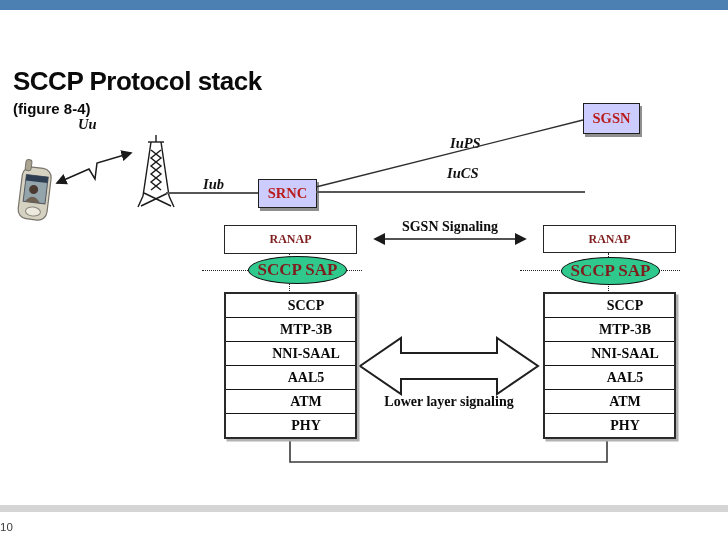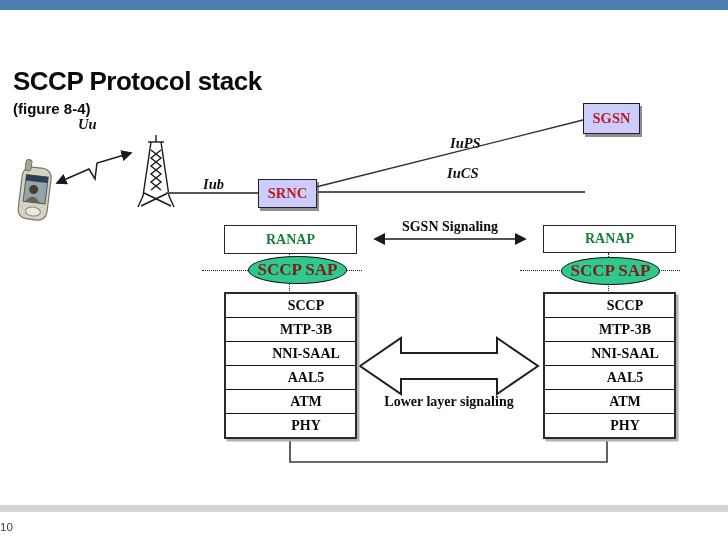--- a/index.html
+++ b/index.html
@@ -15,21 +15,21 @@
   #iub-label{left:203px;top:176px;}
   #iups-label{left:450px;top:111px;margin-top:24px;}
   #iucs-label{left:447px;top:165px;}
   .node-box{background:#ccccff;border:1.6px solid #1f1f1f;box-shadow:2px 3px 0 #8f8f8f;
             display:flex;align-items:center;justify-content:center;
             font-family:"Liberation Serif",serif;font-weight:bold;font-size:14.5px;color:#b91c1c;}
   #srnc-box{left:258px;top:179px;width:57px;height:27px;}
   #sgsn-box{left:583px;top:103px;width:55px;height:29px;}
   #msc-box{left:585px;top:175px;width:55px;height:27px;}
   .ranap-box{background:#fff;border:1.7px solid #262626;display:flex;align-items:center;justify-content:center;
-             font-family:"Liberation Serif",serif;font-weight:bold;font-size:14px;color:#15803d;z-index:2;}
+             font-family:"Liberation Serif",serif;font-weight:bold;font-size:12px;color:#7f1d1d;z-index:2;}
   #ranap-left{left:224px;top:225px;width:131px;height:27px;}
   #ranap-right{left:543px;top:225px;width:131px;height:26px;}
   .sap-ellipse{border:1.6px solid #101010;border-radius:50%;display:flex;align-items:center;justify-content:center;
                font-family:"Liberation Serif",serif;font-weight:bold;font-size:17px;color:#7f1d1d;z-index:3;}
   #sap-left{left:248px;top:256px;width:97px;height:26px;}
   #sap-right{left:561px;top:257px;width:97px;height:26px;}
   .dot-h{border-top:1.4px dotted #222;height:0;z-index:1;}
   #dot-h-left{left:202px;top:270px;width:160px;}
   #dot-h-right{left:520px;top:270px;width:160px;}
   .dot-v{border-left:1.4px dotted #222;width:0;z-index:1;}

